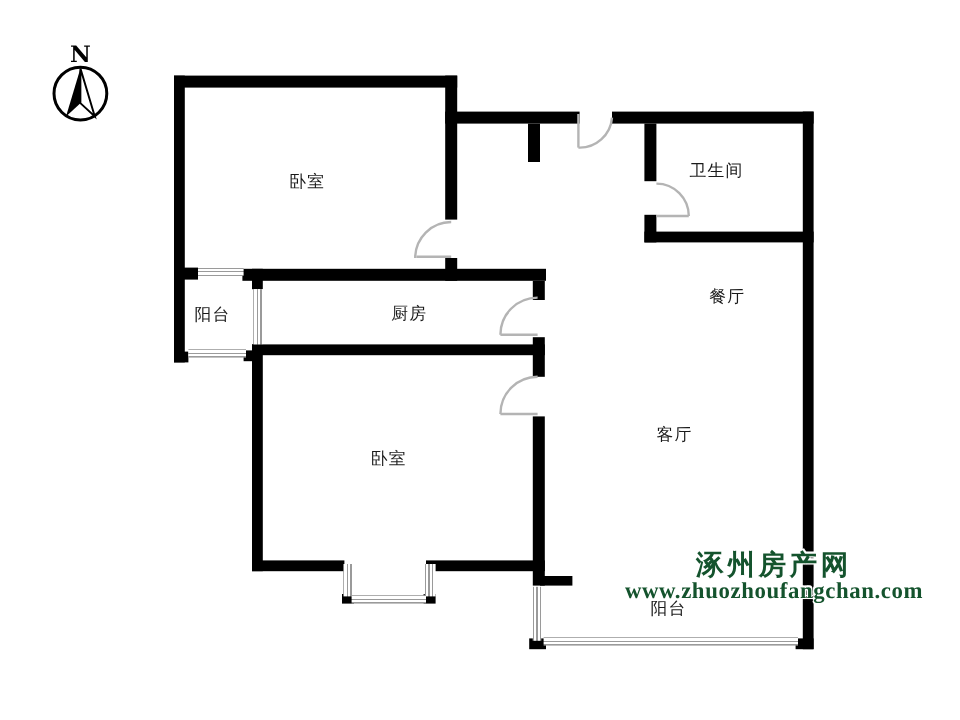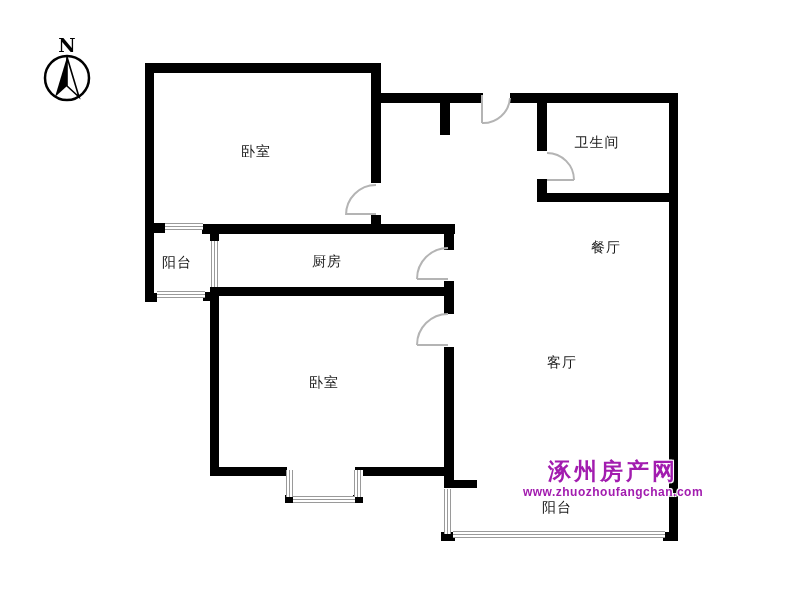--- a/index.html
+++ b/index.html
@@ -10,26 +10,27 @@
   .wall{position:absolute;background:#000000;}
   .win-h{position:absolute;background:repeating-linear-gradient(to bottom,#9a9a9a 0 1px,#ffffff 1px 3px);}
   .win-v{position:absolute;background:repeating-linear-gradient(to right,#9a9a9a 0 1px,#ffffff 1px 3px);}
   .room-label{
     position:absolute;transform:translate(-50%,-50%);
     font-size:14px;color:#1a1a1a;letter-spacing:1px;white-space:nowrap;
   }
   .doors-layer{position:absolute;left:0;top:0;width:800px;height:600px;}
   .compass{position:absolute;left:36px;top:34px;width:64px;height:74px;}
   .watermark{
-    position:absolute;left:613px;top:459px;transform:translateX(-50%);
-    text-align:center;color:#a21caf;z-index:30;white-space:nowrap;
+    position:absolute;left:645px;top:459px;transform:translateX(-50%);
+    text-align:center;color:#14532d;z-index:30;white-space:nowrap;
     text-shadow:-1px -1px 0 #ffffff,1px -1px 0 #ffffff,-1px 1px 0 #ffffff,1px 1px 0 #ffffff,0 0 2px #ffffff;
+    font-family:Liberation Serif, serif;
   }
   .watermark .site-name{font-size:23px;font-weight:bold;letter-spacing:3px;line-height:24px;}
-  .watermark .site-url{font-size:12px;font-weight:bold;letter-spacing:0.5px;line-height:19px;}
+  .watermark .site-url{font-size:19px;font-weight:bold;letter-spacing:0.5px;line-height:19px;}
 </style>
 </head>
 <body>
 
 <div class="stage">
 
   <svg class="compass" viewBox="0 0 64 74">
     <text x="31" y="18" text-anchor="middle" font-family="DejaVu Serif, Liberation Serif, serif" font-size="19" font-weight="bold" fill="#000">N</text>
     <circle cx="31" cy="44" r="22" fill="none" stroke="#000" stroke-width="2.5"></circle>
     <polygon points="31,23 19,63 31,52" fill="#000"></polygon>
@@ -90,21 +91,21 @@
       <path d="M448,248 A31,31 0 0 0 417,279"></path>
 
       <path d="M417,345 L448,345"></path>
       <path d="M448,314 A31,31 0 0 0 417,345"></path>
     </g>
   </svg>
 
   <span class="room-label" style="left:256px;top:152px;">卧室</span>
   <span class="room-label" style="left:597px;top:143px;font-family:Liberation Serif, serif;">卫生间</span>
   <span class="room-label" style="left:177px;top:263px;">阳台</span>
-  <span class="room-label" style="left:327px;top:262px;">厨房</span>
+  <span class="room-label" style="left:341px;top:262px;">厨房</span>
   <span class="room-label" style="left:606px;top:248px;">餐厅</span>
   <span class="room-label" style="left:562px;top:363px;font-family:Liberation Serif, serif;">客厅</span>
   <span class="room-label" style="left:324px;top:383px;">卧室</span>
   <span class="room-label" style="left:557px;top:508px;">阳台</span>
 
   <div class="watermark">
     <div class="site-name">涿州房产网</div>
     <div class="site-url">www.zhuozhoufangchan.com</div>
   </div>
 

